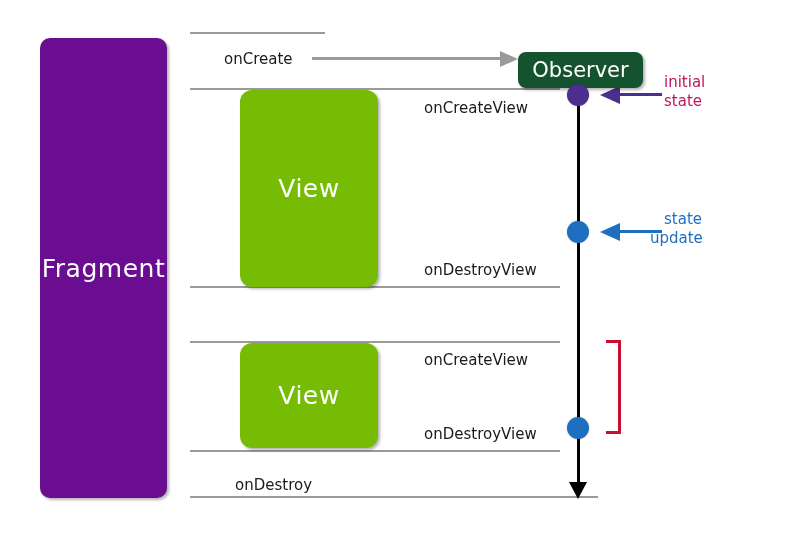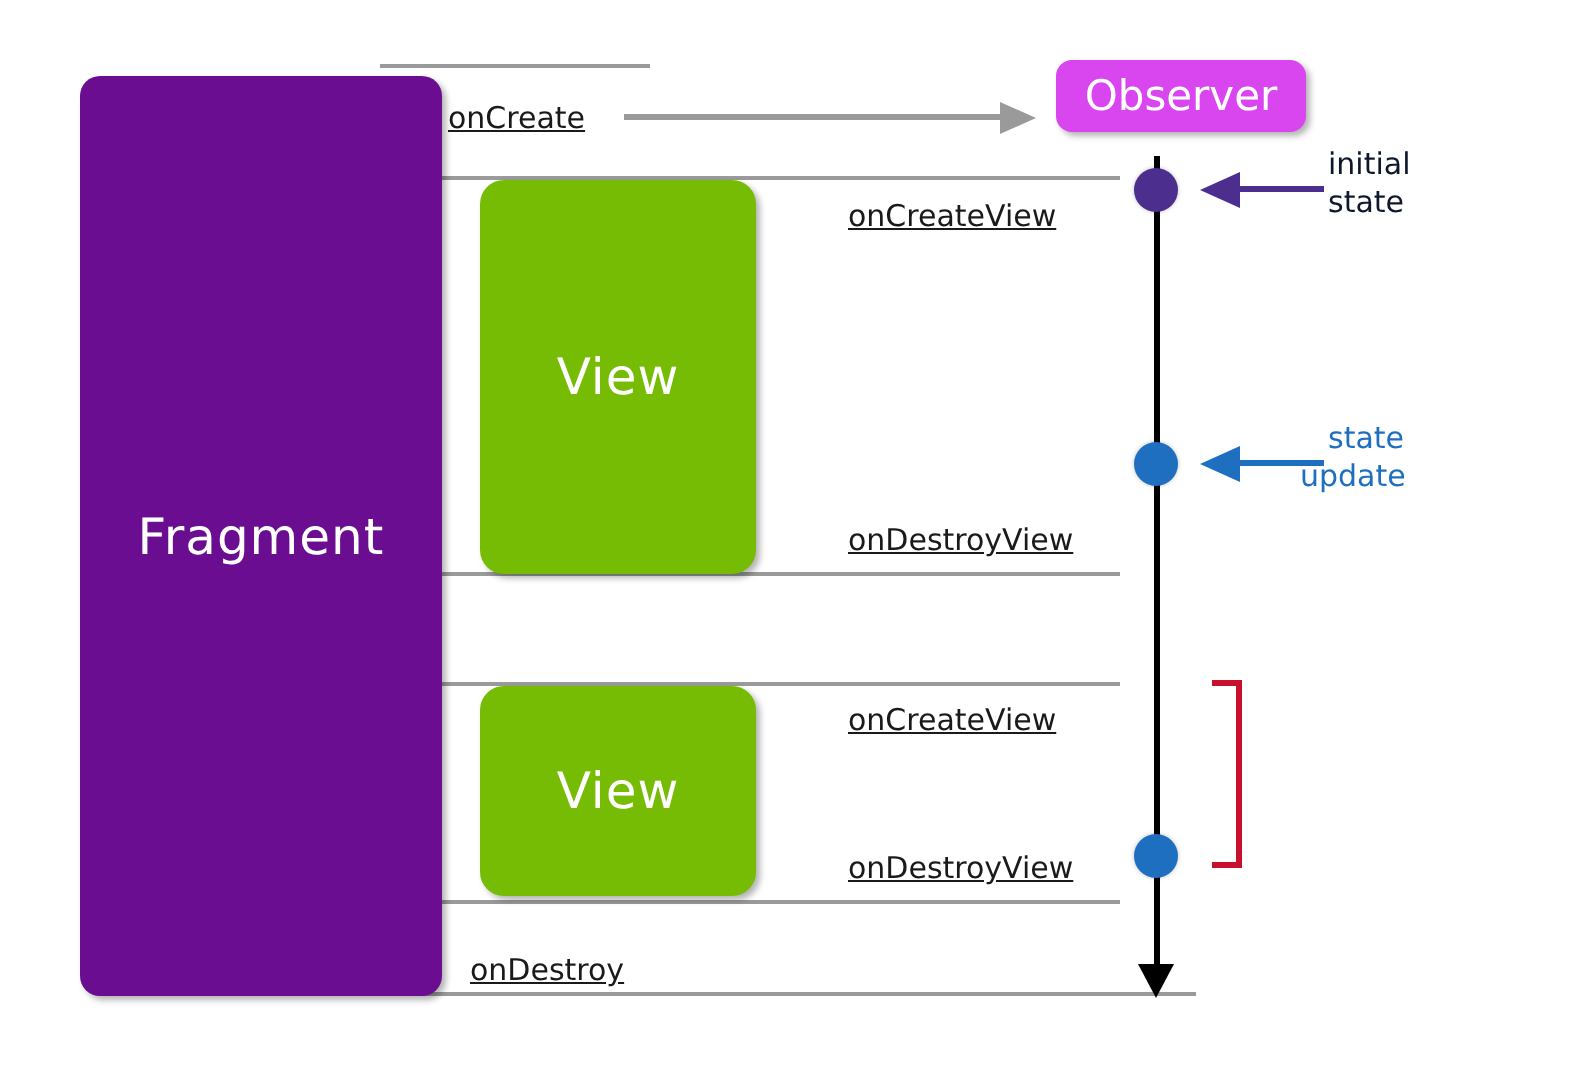--- a/index.html
+++ b/index.html
@@ -16,21 +16,21 @@
     height: 542px;
     background: #ffffff;
     overflow: hidden;
   }
 
   
   .fragment-box {
     position: absolute;
     left: 40px;
     top: 38px;
-    width: 181px;
+    width: 127px;
     height: 460px;
     background: #6A0D91;
     border-radius: 10px;
     box-shadow: 2px 2px 3px rgba(0,0,0,0.30);
     display: flex;
     align-items: center;
     justify-content: center;
     z-index: 6;
   }
   .fragment-label {
@@ -55,31 +55,30 @@
   .view-box.v2 { top: 343px; height: 105px; }
   .view-label {
     color: #ffffff;
     font-size: 25px;
     letter-spacing: 0.5px;
   }
 
   .observer-box {
     position: absolute;
     left: 518px;
-    top: 30px;
+    top: 52px;
     width: 125px;
     height: 36px;
-    background: #d946ef;
+    background: #14532d;
     border-radius: 8px;
     box-shadow: 2px 2px 3px rgba(0,0,0,0.30);
     display: flex;
     align-items: center;
     justify-content: center;
     z-index: 7;
-    margin-left: 10px;
   }
   .observer-label {
     color: #ffffff;
     font-size: 21px;
   }
 
   
   .rule {
     position: absolute;
     height: 2px;
@@ -87,21 +86,20 @@
     z-index: 2;
   }
 
   
   .cb-label {
     position: absolute;
     font-size: 15px;
     color: #1a1a1a;
     white-space: nowrap;
     z-index: 5;
-    text-decoration: underline;
   }
 
   
   .timeline {
     position: absolute;
     left: 577px;
     top: 78px;
     width: 3px;
     height: 412px;
     background: #000000;
@@ -167,21 +165,21 @@
     border-bottom: 9px solid transparent;
     z-index: 5;
   }
   .ann-text {
     position: absolute;
     font-size: 15px;
     line-height: 19px;
     white-space: nowrap;
     z-index: 5;
   }
-  .ann-purple { color: #0f172a; }
+  .ann-purple { color: #be185d; }
   .ann-blue   { color: #1F6FC0; }
   .ann-red    { color: #C8102E; }
 
   
   .bracket {
     position: absolute;
     left: 606px;
     top: 340px;
     width: 12px;
     height: 88px;

